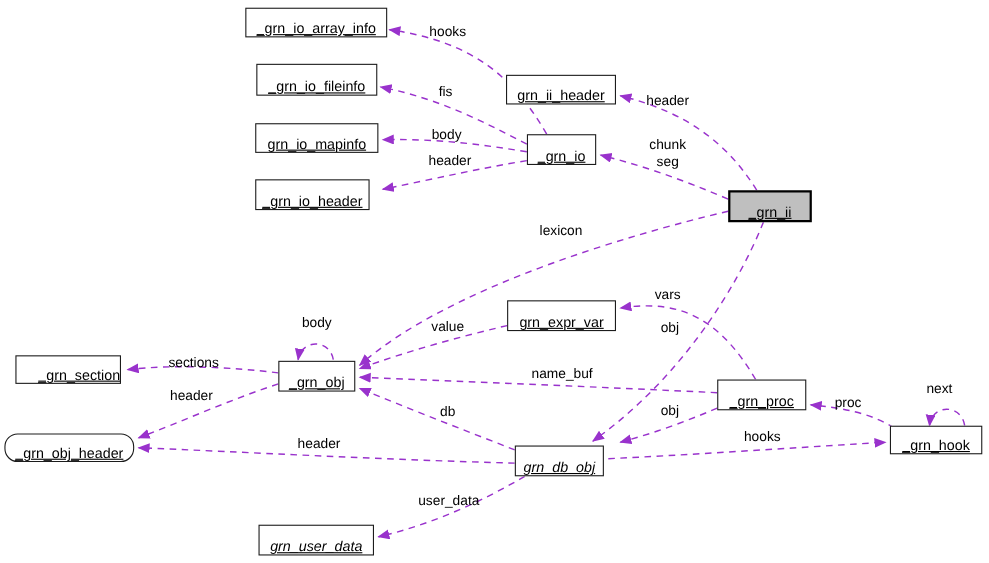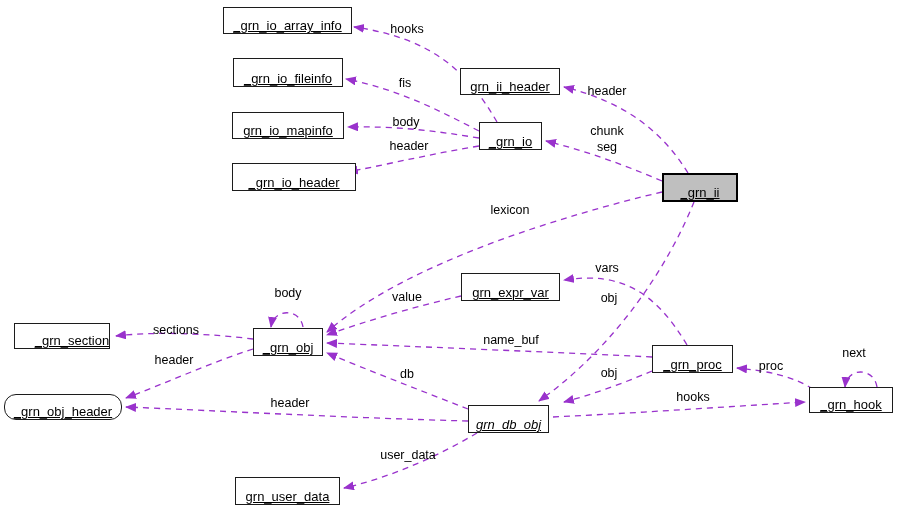--- a/index.html
+++ b/index.html
@@ -74,21 +74,21 @@
   <div>
       <div class="node" style="left: 223px; top: 7px; width: 129px; height: 27px;">
         <span>_grn_io_array_info</span>
       </div>
       <div class="node" style="left: 233px; top: 58px; width: 110px; height: 29px;">
         <span>_grn_io_fileinfo</span>
       </div>
       <div class="node" style="left: 232px; top: 112px; width: 112px; height: 27px;">
         <span>grn_io_mapinfo</span>
       </div>
-      <div class="node" style="left: 232px; top: 163px; width: 124px; height: 28px;">
+      <div class="node" style="left: 232px; top: 163px; width: 104px; height: 28px;">
         <span>_grn_io_header</span>
       </div>
       <div class="node" style="left: 460px; top: 68px; width: 100px; height: 27px;">
         <span>grn_ii_header</span>
       </div>
       <div class="node" style="left: 479px; top: 122px; width: 63px; height: 28px;">
         <span>_grn_io</span>
       </div>
       <div class="node highlight" style="left: 662px; top: 173px; width: 76px; height: 29px;">
         <span>_grn_ii</span>
@@ -107,17 +107,17 @@
       </div>
       <div class="node" style="left: 652px; top: 345px; width: 81px; height: 28px;">
         <span>_grn_proc</span>
       </div>
       <div class="node" style="left: 809px; top: 387px; width: 84px; height: 26px;">
         <span>_grn_hook</span>
       </div>
       <div class="node" style="left: 468px; top: 405px; width: 81px; height: 28px; font-style: italic;">
         <span>grn_db_obj</span>
       </div>
-      <div class="node" style="left: 235px; top: 477px; width: 105px; height: 28px;">
+      <div class="node" style="left: 235px; top: 477px; width: 105px; height: 28px; font-style: italic;">
         <span>grn_user_data</span>
       </div>
     </div>
 </div>
 
 </body></html>

